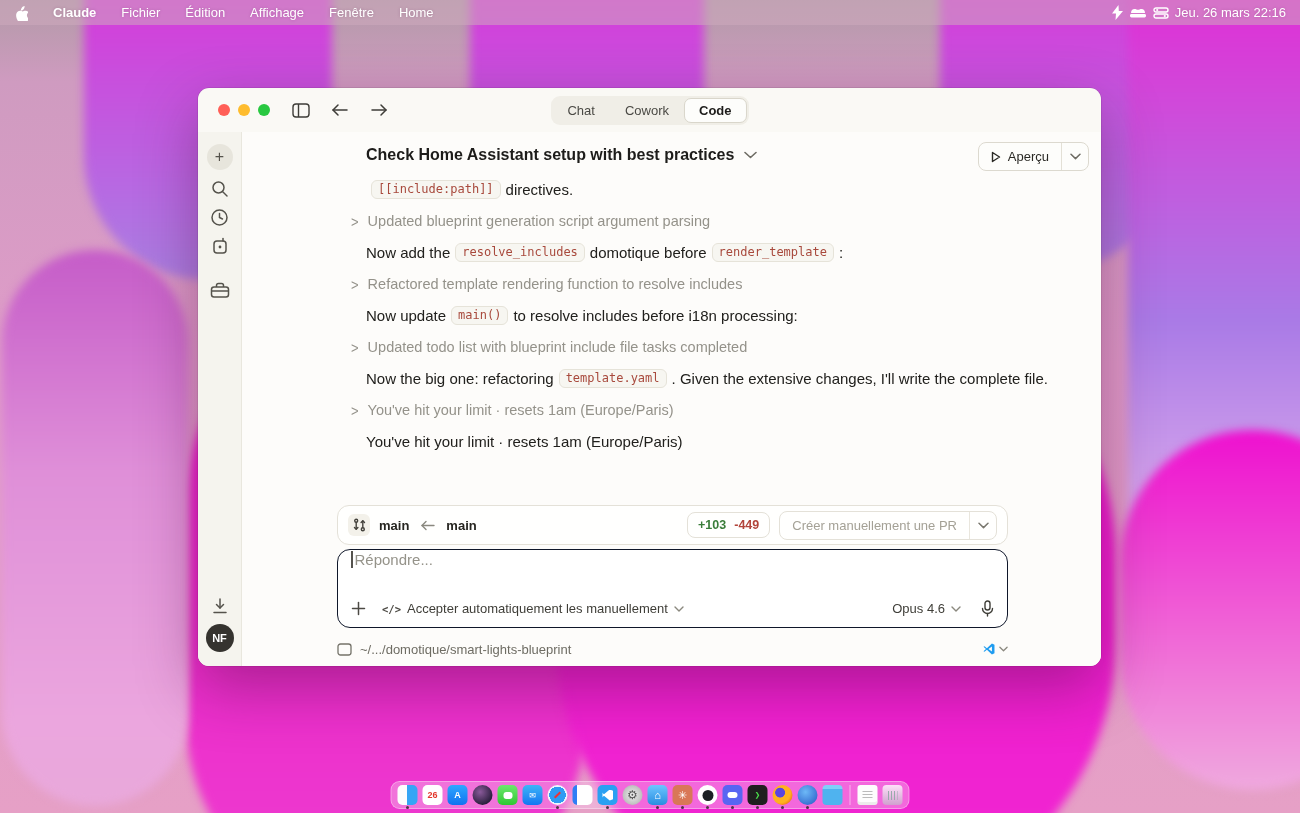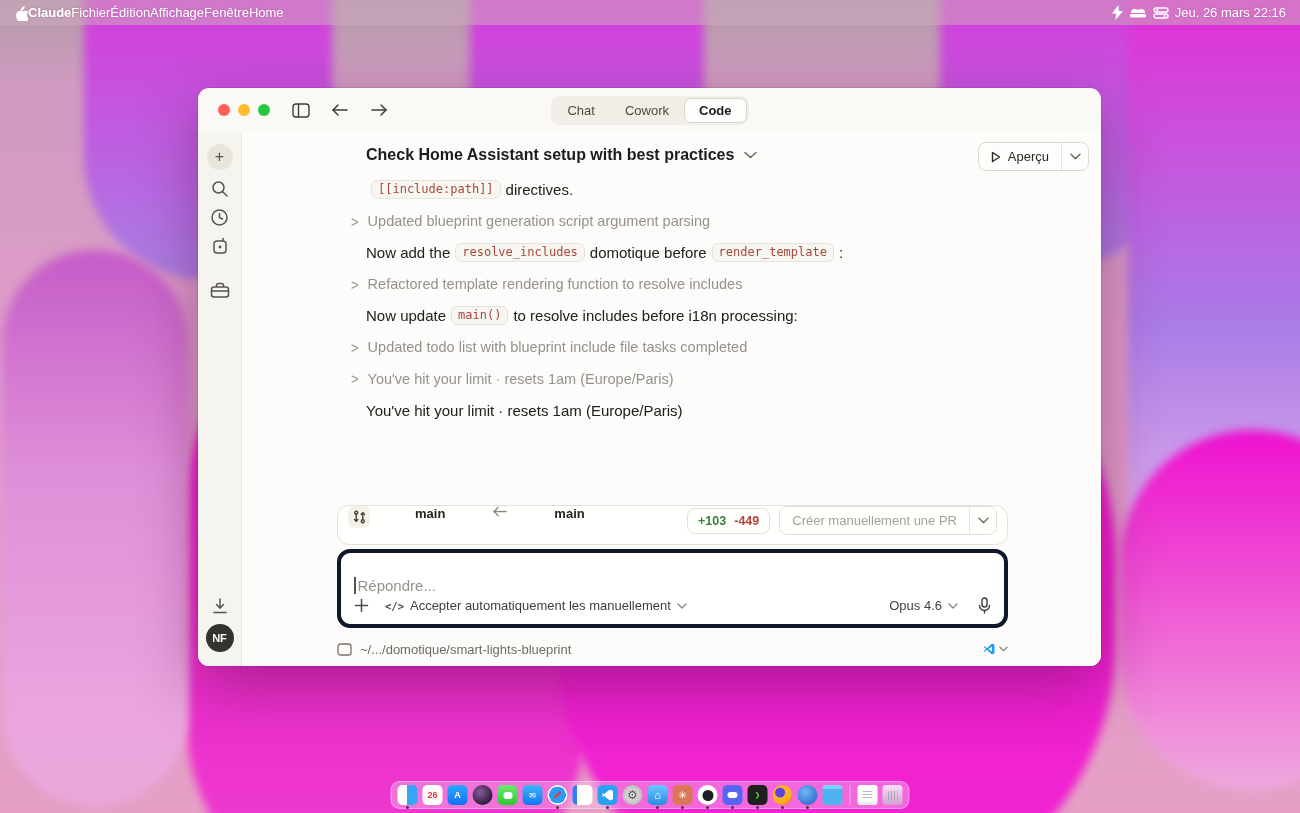--- a/index.html
+++ b/index.html
@@ -22,21 +22,21 @@
         background:linear-gradient(180deg,#c55cc8 0%,#df8fd8 40%,#eba6de 85%,#e8a8da 100%); }
   .bm1 { left:186px; top:300px; width:400px; height:620px;
         background:linear-gradient(180deg,#ea14c8 0%,#ee3ecf 100%); }
   .bm2 { left:556px; top:280px; width:560px; height:640px;
         background:linear-gradient(180deg,#ee12cc 0%,#f027d2 100%); }
 
   
   .menubar { position:absolute; left:0; top:0; width:100%; height:25px; z-index:40;
     background:rgba(205,170,190,0.55); display:flex; align-items:center; padding:0 14px;
     color:#fff; font-size:13px; text-shadow:0 0 3px rgba(90,30,80,.25); }
-  .mb-left { display:flex; align-items:center; }
+  .mb-left { display:flex; align-items:center; gap:25px; }
   .mb-item { cursor:default; }
   .mb-item.bold { font-weight:700; }
   .mb-right { margin-left:auto; display:flex; align-items:center; gap:6px; }
   .mb-ic svg { display:block; }
 
   
   .window { position:absolute; left:198px; top:88px; width:903px; height:578px; z-index:30;
     background:#faf9f5; border-radius:11px; box-shadow:0 22px 60px rgba(90,15,75,.45), 0 0 0 0.5px rgba(0,0,0,.15);
     overflow:hidden; }
   .titlebar { height:44px; display:flex; align-items:center; padding:0 20px; position:relative; }
@@ -70,36 +70,36 @@
 
   .content { position:absolute; left:124px; top:42px; right:16px; }
   .row { height:31.5px; display:flex; align-items:center; font-size:15px; color:#21201d; white-space:nowrap; }
   .row.collapsed { color:#94928a; font-size:14.5px; margin-left:-15px; cursor:pointer; }
   .disc { margin-right:9px; font-size:13px; color:#94928a; transform:scaleY(1.15); }
   .chip { font-family:"DejaVu Sans Mono",monospace; font-size:12px; color:#a8493c;
     background:#f7f6f1; border:1px solid #e6e3d9; border-radius:6px; padding:1px 6px 2px; margin:0 5px; }
 
   .branch-box { position:absolute; left:95px; width:671px; top:373px; height:40px;
     background:#fffffe; border:1px solid #e4e1d8; border-radius:12px;
-    display:flex; align-items:flex-start; padding:0 10px;gap:36px; }
+    display:flex; align-items:center; padding:0 10px; }
   .branch-chip { width:22px; height:22px; border-radius:6px; display:flex; align-items:center; justify-content:center;
     color:#44423c; background:#f3f1ea; }
   .bname { font-size:13px; font-weight:700; color:#262520; margin-left:9px; }
   .barrow { color:#8a887f; margin:0 11px; display:flex; }
   .branch-right { margin-left:auto; display:flex; align-items:center; gap:9px; }
   .diff-pill { border:1px solid #e4e1d8; border-radius:8px; padding:5px 10px; display:flex; gap:8px;
     font-size:12.5px; font-weight:700; }
   .plus-count { color:#3a7d3a; } .minus-count { color:#b2453b; }
   .pr-split { border:1px solid #e4e1d8; border-radius:8px; height:29px; display:flex; align-items:stretch; overflow:hidden; }
   .pr-main { padding:0 12px; display:flex; align-items:center; font-size:13px; color:#a4a196; cursor:pointer; }
   .pr-div { width:1px; background:#e9e6dd; }
   .pr-caret { width:26px; display:flex; align-items:center; justify-content:center; color:#7a786f; cursor:pointer; }
 
   .composer { position:absolute; left:95px; width:671px; top:417px; height:79px;
-    background:#fff; border:4px solid #0f172a; border-radius:13px; padding:24px 13px; }
+    background:#fff; border:1px solid #0f172a; border-radius:13px; padding:1px 13px; }
   .ph-row { display:flex; align-items:center; }
   .caret-bar { width:1.5px; height:17px; background:#55534e; }
   .placeholder { font-size:15px; color:#95938a; margin-left:2px; }
   .comp-toolbar { position:absolute; left:13px; right:13px; bottom:10px; display:flex; align-items:center; color:#4c4a44; }
   .code-glyph { font-family:"DejaVu Sans Mono",monospace; font-size:10.5px; font-weight:700; margin:0 6px 0 16px; }
   .accept-label { font-size:13px; color:#3f3e38; cursor:pointer; }
   .small-caret { color:#8a887e; margin-left:6px; display:flex; }
   .comp-right { margin-left:auto; display:flex; align-items:center; }
   .model-label { font-size:13px; color:#3f3e38; cursor:pointer; }
   .mic { margin-left:20px; color:#3f3e38; display:flex; cursor:pointer; }
@@ -324,20 +324,25 @@
             </div>
             <div class="row">
               <span>Now update </span>
               <span class="chip">main()</span>
               <span> to resolve includes before i18n processing:</span>
             </div>
             <div class="row collapsed">
               <span class="disc">&gt;</span>
               <span>Updated todo list with blueprint include file tasks completed</span>
             </div>
+            <div class="row">
+              <span>Now the big one: refactoring </span>
+              <span class="chip">template.yaml</span>
+              <span> . Given the extensive changes, I'll write the complete file.</span>
+            </div>
             <div class="row collapsed">
               <span class="disc">&gt;</span>
               <span>You've hit your limit · resets 1am (Europe/Paris)</span>
             </div>
             <div class="row">
               <span>You've hit your limit · resets 1am (Europe/Paris)</span>
             </div>
           </div>
 
         <div class="branch-box">

